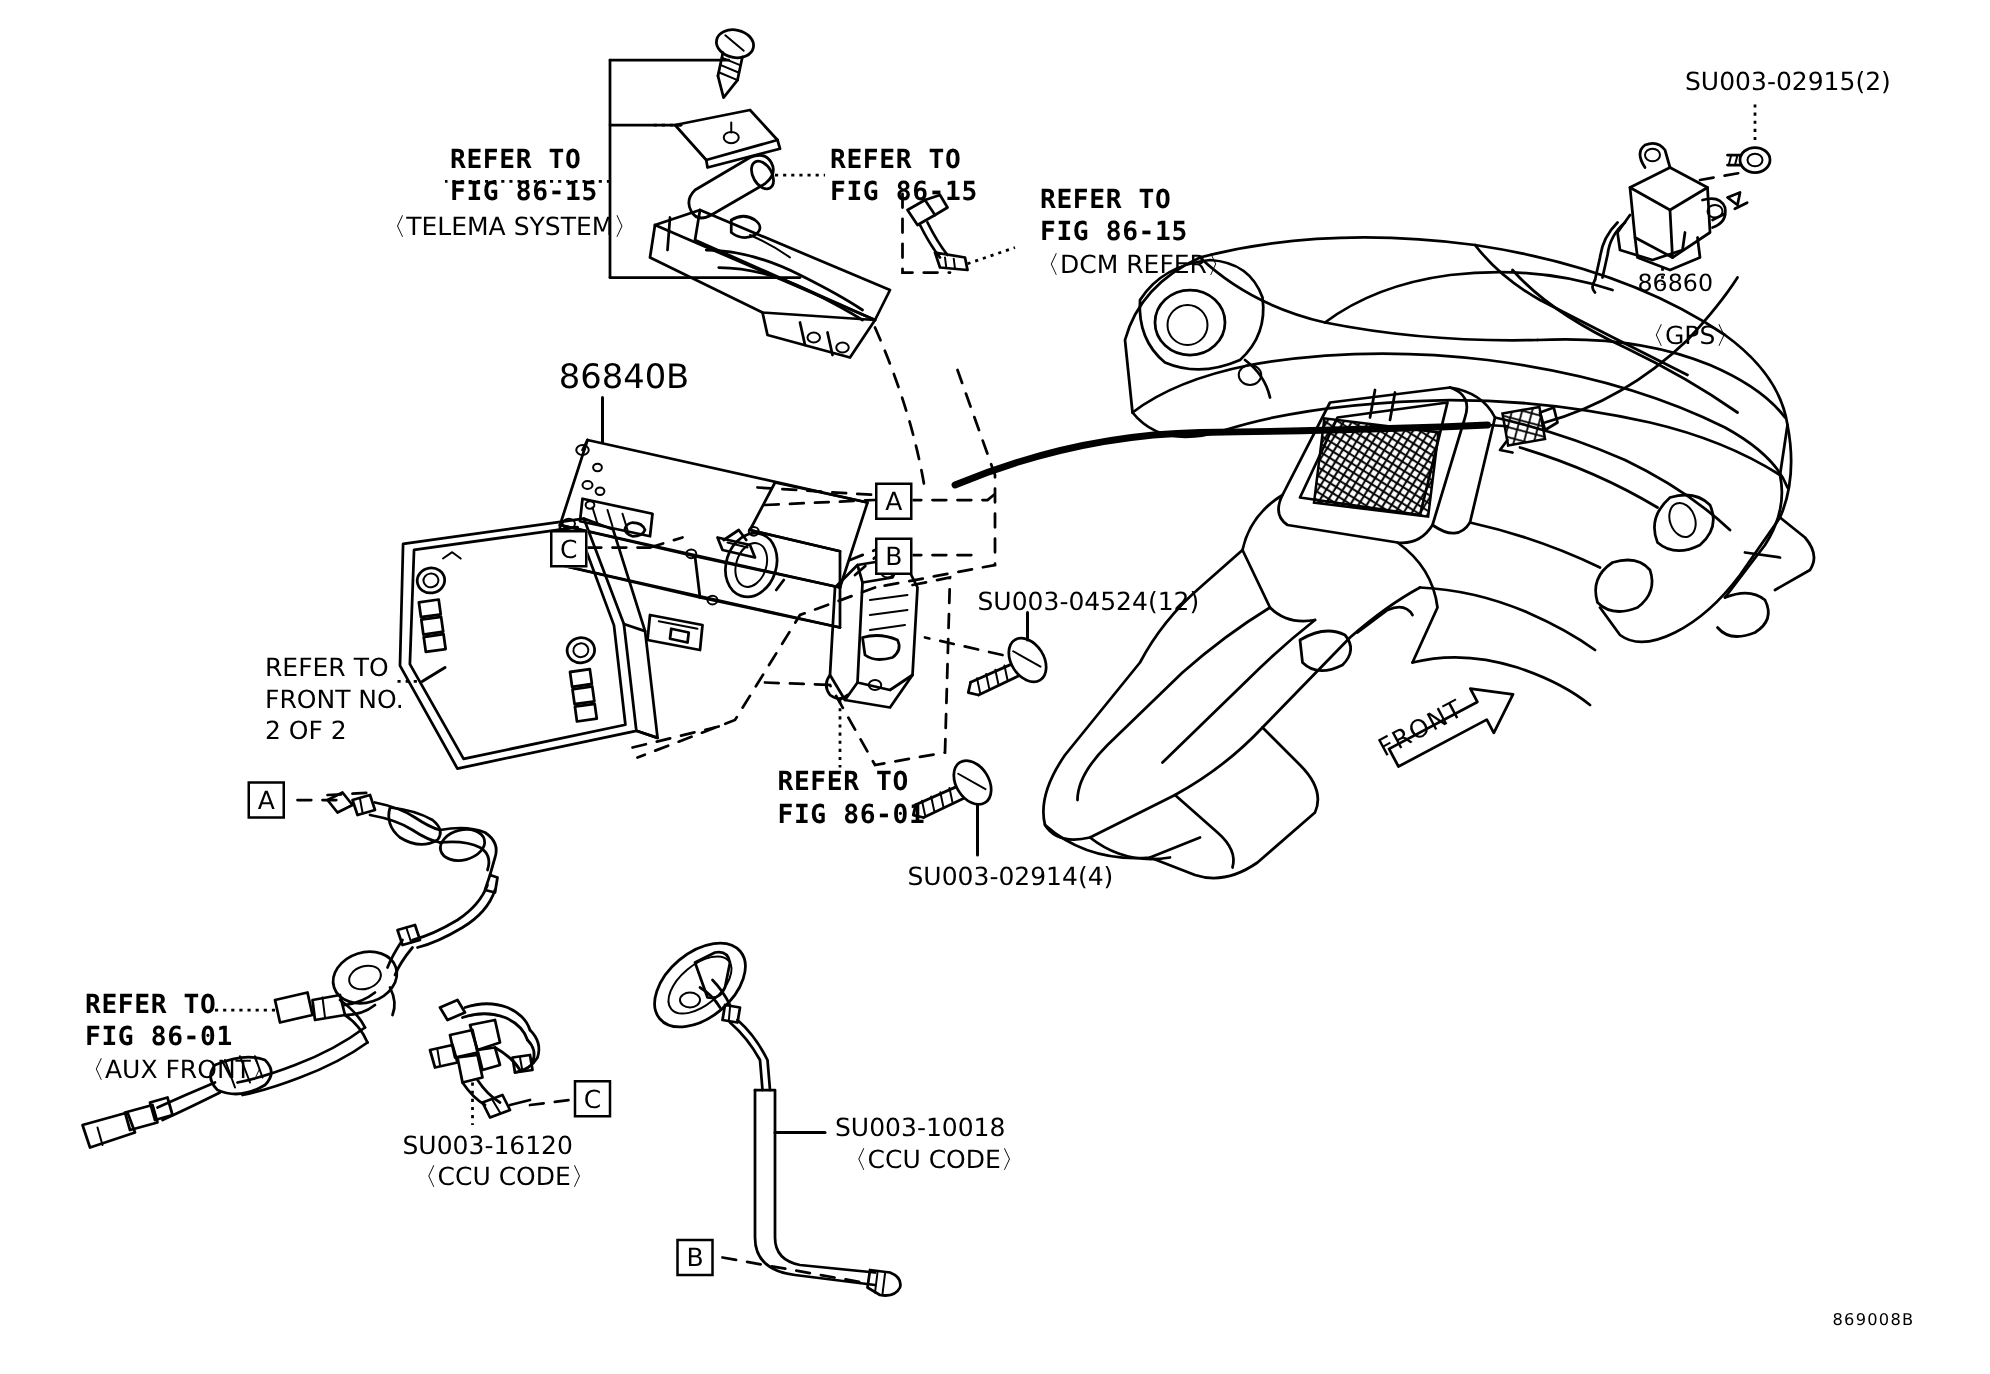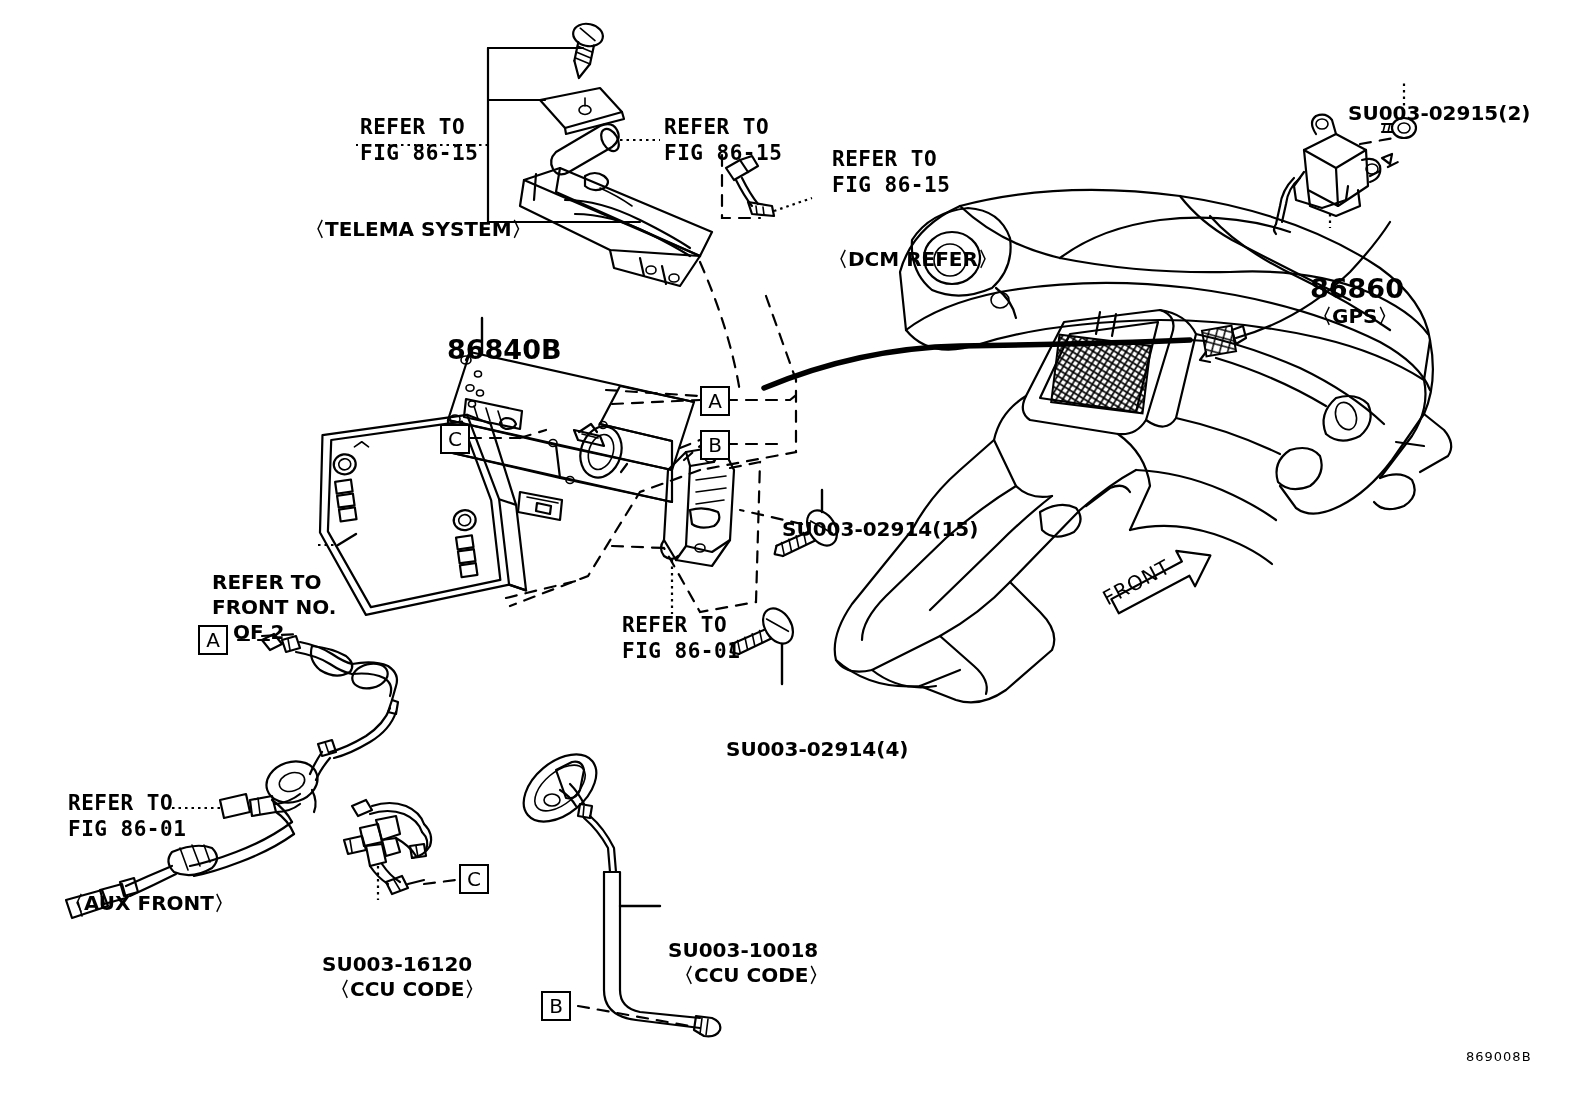--- a/index.html
+++ b/index.html
@@ -29,24 +29,23 @@
     font-family: "DejaVu Sans Mono", "Liberation Mono", monospace;
     font-weight: bold;
     font-size: 21px;
     letter-spacing: 0.5px;
     line-height: 26px;
     white-space: pre;
     user-select: none;
   }
   .lbl.code {
     font-family: "DejaVu Sans", "Liberation Sans", sans-serif;
-    font-weight: bold;
+    font-weight: normal;
     font-size: 20px;
     letter-spacing: 0px;
-    margin-top: 48px;
   }
   .lbl.idtag {
     font-family: "DejaVu Sans", "Liberation Sans", sans-serif;
     font-weight: normal;
     font-size: 13px;
     letter-spacing: 1px;
   }
   .lbl.front {
     font-size: 20px;
     font-family: "DejaVu Sans", "Liberation Sans", sans-serif;
@@ -485,26 +484,26 @@
 
   <div class="lbl" style="left:664px; top:114px;">REFER TO</div>
   <div class="lbl" style="left:664px; top:140px;">FIG 86-15</div>
 
   <div class="lbl" style="left:832px; top:146px;">REFER TO</div>
   <div class="lbl" style="left:832px; top:172px;">FIG 86-15</div>
   <div class="lbl code" style="left:828px; top:198px;">〈DCM REFER〉</div>
 
   <div class="lbl code" style="left:1348px; top:52px;">SU003-02915(2)</div>
 
-  <div class="lbl code" style="left:1310px; top:228px; font-size:27px;">86860</div>
+  <div class="lbl code" style="left:1310px; top:214px; font-size:19px;">86860</div>
   <div class="lbl code" style="left:1312px; top:255px;text-align:right;">〈GPS〉</div>
 
   <div class="lbl code" style="left:447px; top:289px; font-size:27px;">86840B</div>
 
-  <div class="lbl code" style="left:782px; top:468px;">SU003-02914(15)</div>
+  <div class="lbl code" style="left:782px; top:468px;">SU003-04524(12)</div>
 
   <div class="lbl code" style="left:726px; top:688px;">SU003-02914(4)</div>
 
   <div class="lbl" style="left:622px; top:612px;">REFER TO</div>
   <div class="lbl" style="left:622px; top:638px;">FIG 86-01</div>
 
   <div class="lbl code" style="left:212px; top:521px;">REFER TO</div>
   <div class="lbl code" style="left:212px; top:546px;">FRONT NO.</div>
   <div class="lbl code" style="left:212px; top:571px;">2 OF 2</div>
 

